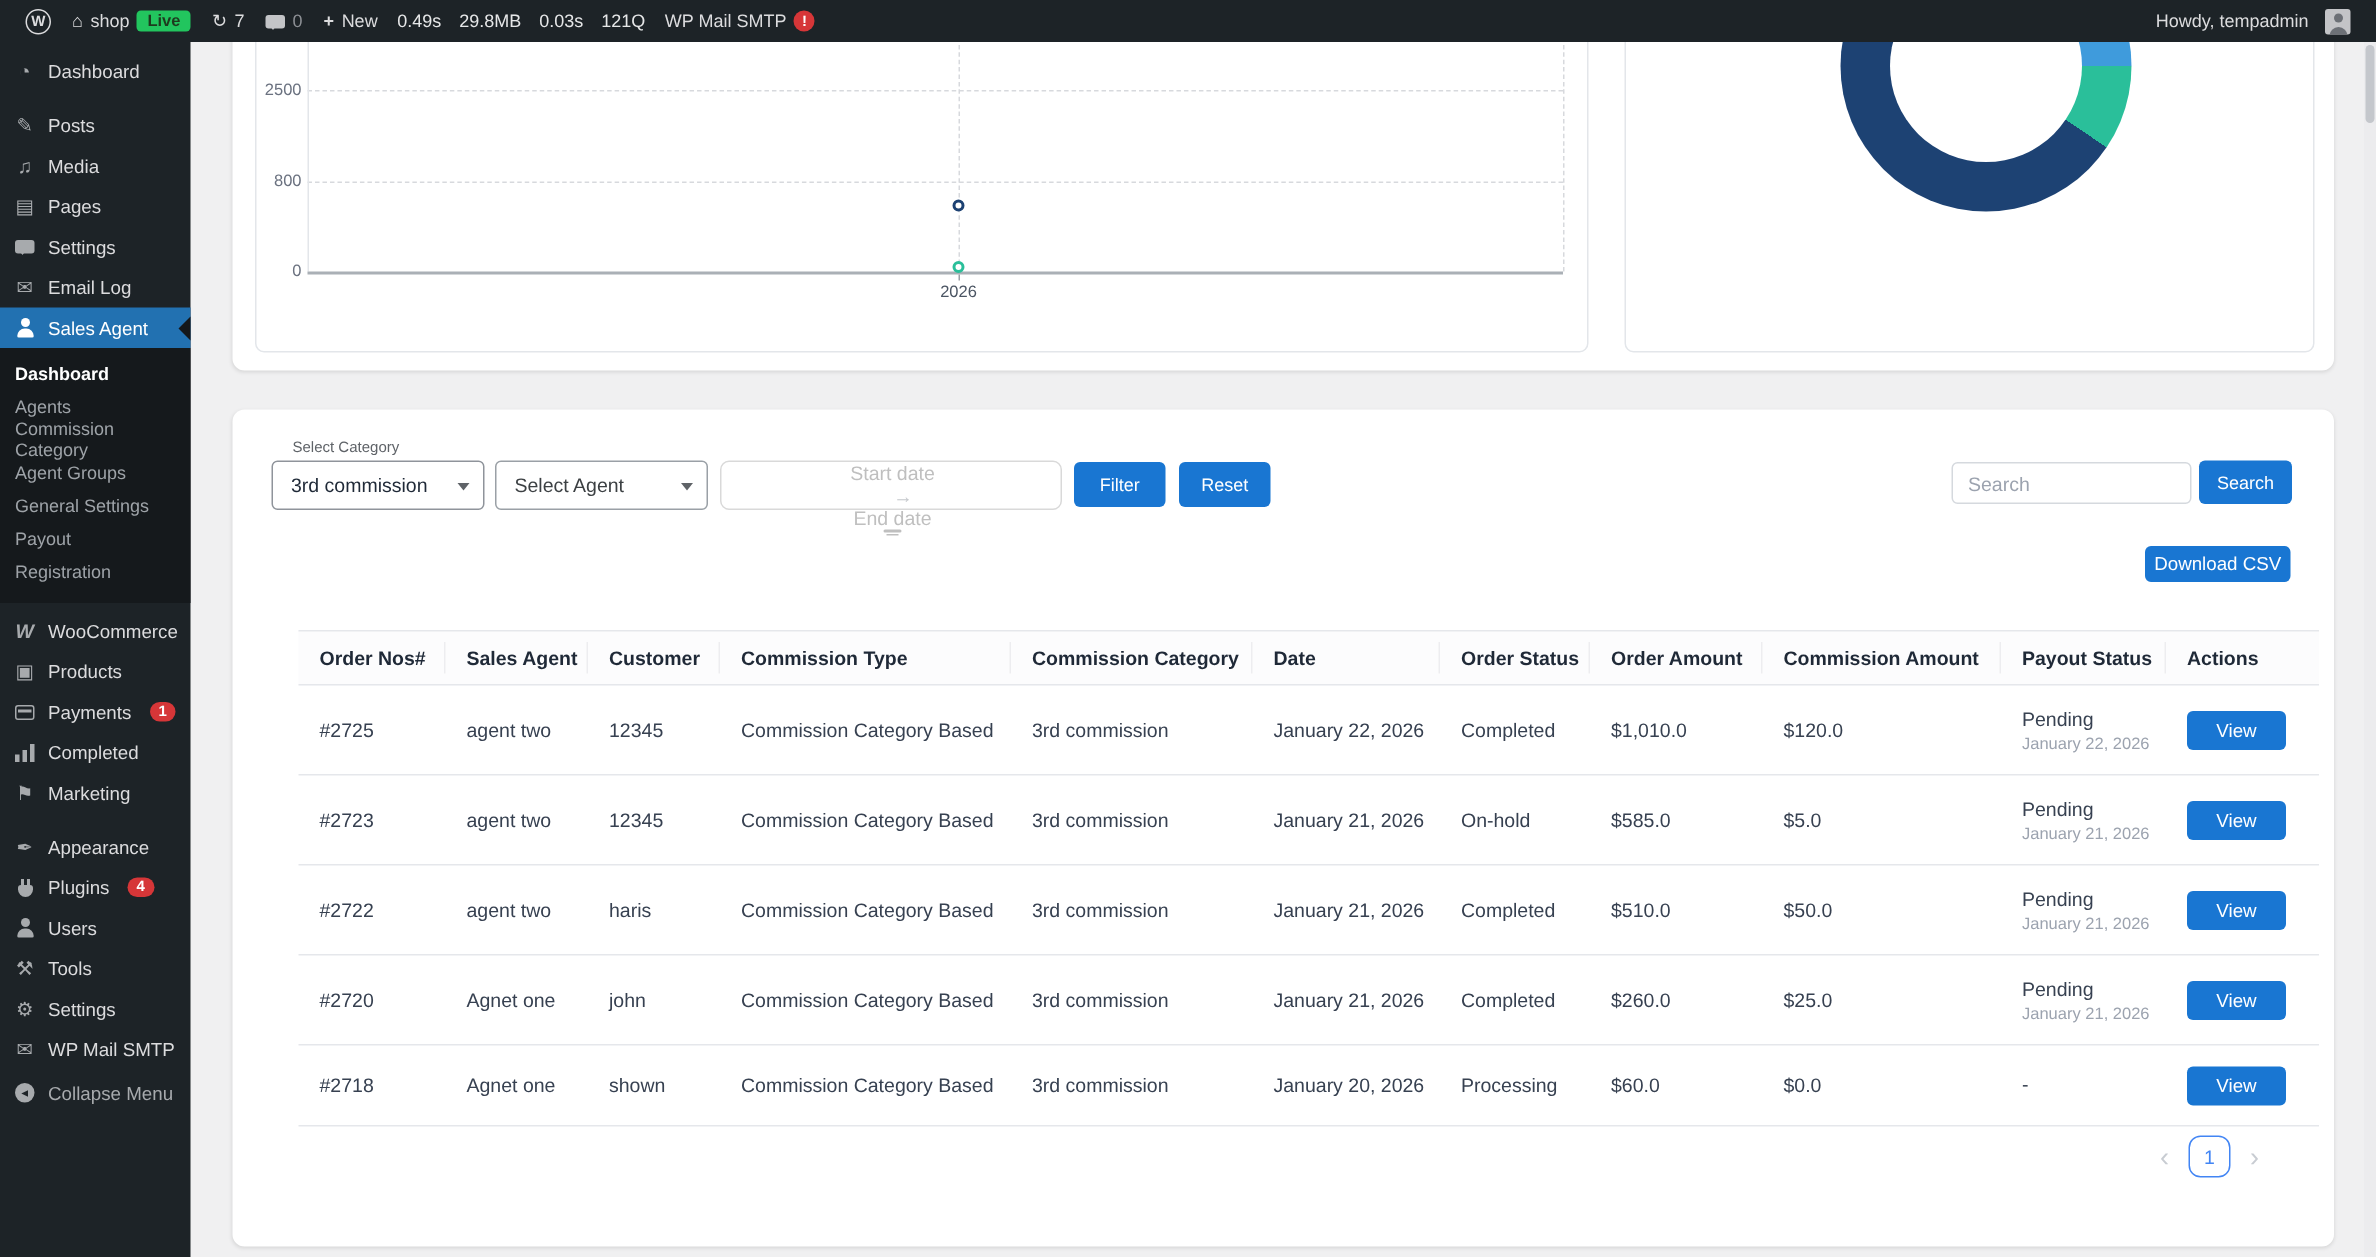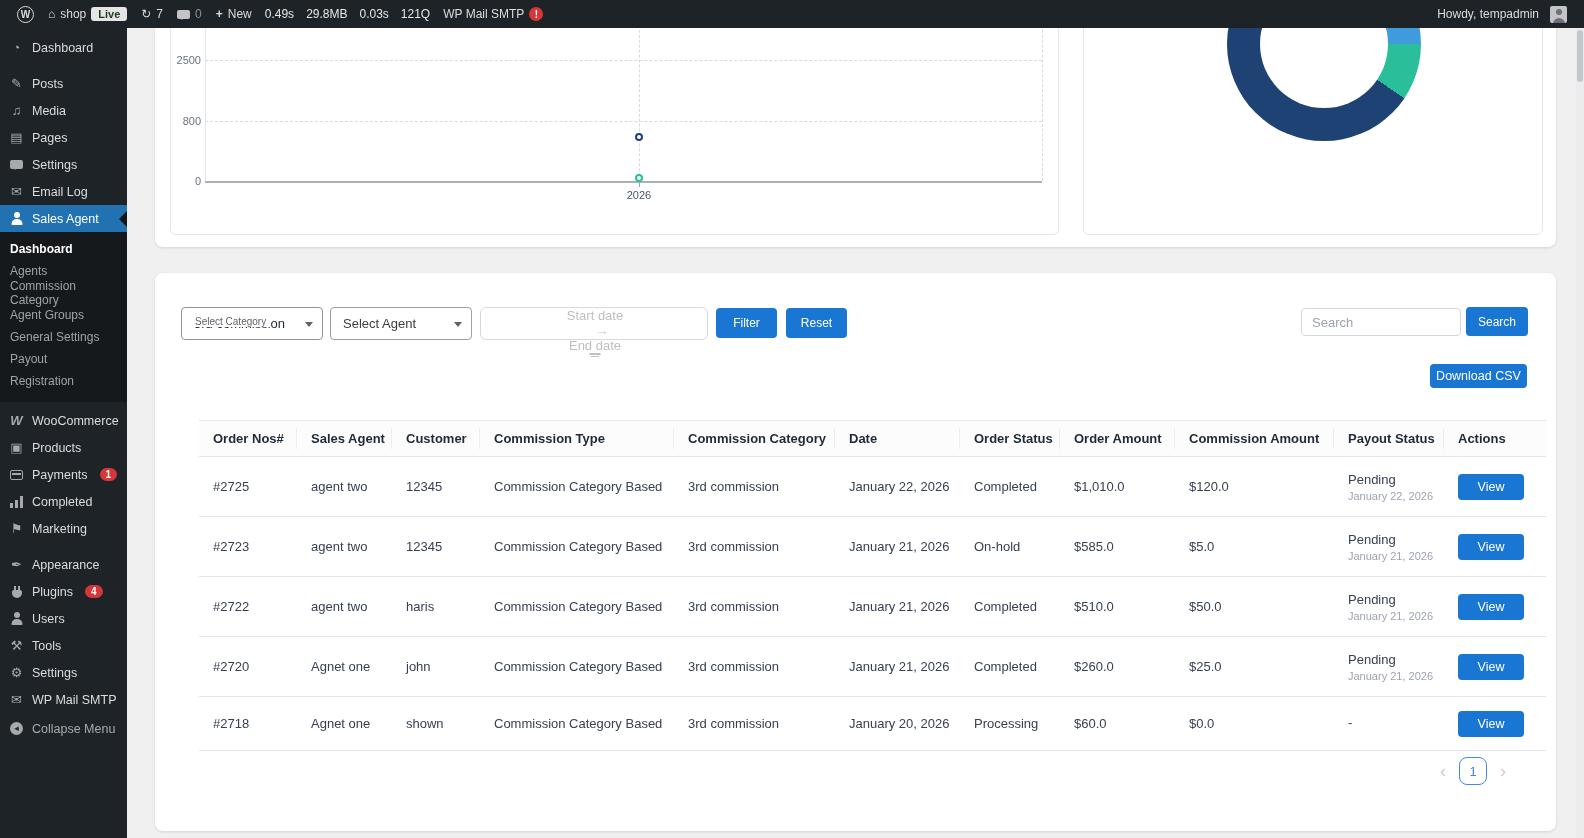--- a/index.html
+++ b/index.html
@@ -5,21 +5,21 @@
   html,body{margin:0;padding:0;background:#dcdcde;}
   .screen{position:relative;width:1584px;height:838px;overflow:hidden;background:#f0f0f1;
           font-family:"Liberation Sans",sans-serif;-webkit-font-smoothing:antialiased;}
   
   .abar{position:absolute;left:0;top:0;right:0;height:28px;background:#1d2327;color:#dcdcde;
         display:flex;align-items:center;font-size:12px;z-index:50;padding:0 10px;box-sizing:border-box;}
   .abar .it{display:flex;align-items:center;gap:5px;padding:0 7px;height:28px;cursor:pointer;white-space:nowrap;}
   .abar .stat{padding:0 6px;color:#e6e7e8;cursor:default;}
   .wplogo{width:17px;height:17px;border:1.6px solid #dcdcde;border-radius:50%;display:flex;align-items:center;
           justify-content:center;font-size:10px;font-weight:bold;color:#dcdcde;box-sizing:border-box;}
-  .livebadge{background:#e5e5e5;color:#1e3a1e;font-weight:bold;font-size:11px;padding:1px 7px;border-radius:3px;}
+  .livebadge{background:#22c55e;color:#1e3a1e;font-weight:bold;font-size:11px;padding:1px 7px;border-radius:3px;}
   .redbadge{background:#d63638;color:#fff;border-radius:50%;width:14px;height:14px;display:inline-flex;
             align-items:center;justify-content:center;font-size:10px;font-weight:bold;}
   .muted{color:#8c8f94;}
   .bubble{position:relative;width:13px;height:9px;background-color:currentColor;border-radius:2px;display:inline-block;}
   .bubble::after{content:"";position:absolute;left:2px;bottom:-4px;border:3px solid transparent;border-top:4px solid currentColor;}
   .avatar{width:17px;height:17px;background:#c3c4c7;border-radius:2px;position:relative;overflow:hidden;margin-left:6px;}
   .avatar::before{content:"";position:absolute;top:3px;left:50%;transform:translateX(-50%);width:6px;height:6px;border-radius:50%;background:#6c7076;}
   .avatar::after{content:"";position:absolute;bottom:-2px;left:50%;transform:translateX(-50%);width:12px;height:7px;border-radius:6px 6px 0 0;background:#6c7076;}
   .spacer{flex:1;}
   
@@ -293,21 +293,21 @@
     </div>
 
     <div class="icard" style="left:928px;top:-16px;width:458px;height:243px;">
       <div class="donut" style="left:143px;top:-44px;"></div>
       <div class="donut-hole" style="left:176px;top:-11px;"></div>
     </div>
   </div>
 
   <div class="card" style="left:155px;top:273px;width:1401px;height:558px;">
 
-    <span class="float-label" style="left:36px;top:43px;text-align:center;">Select Category</span>
+    <span class="float-label" style="left:36px;top:20px;text-align:center;">Select Category</span>
     <div class="mat-select" style="left:26px;top:34px;width:142px;">
       <span>3rd commission</span>
       <span class="caret"></span>
     </div>
     <div class="mat-select light" style="left:175px;top:34px;width:142px;">
       <span>Select Agent</span>
       <span class="caret"></span>
     </div>
     <div class="date-range" style="left:325px;top:34px;width:228px;flex-direction:column;">
       <span>Start date</span>

